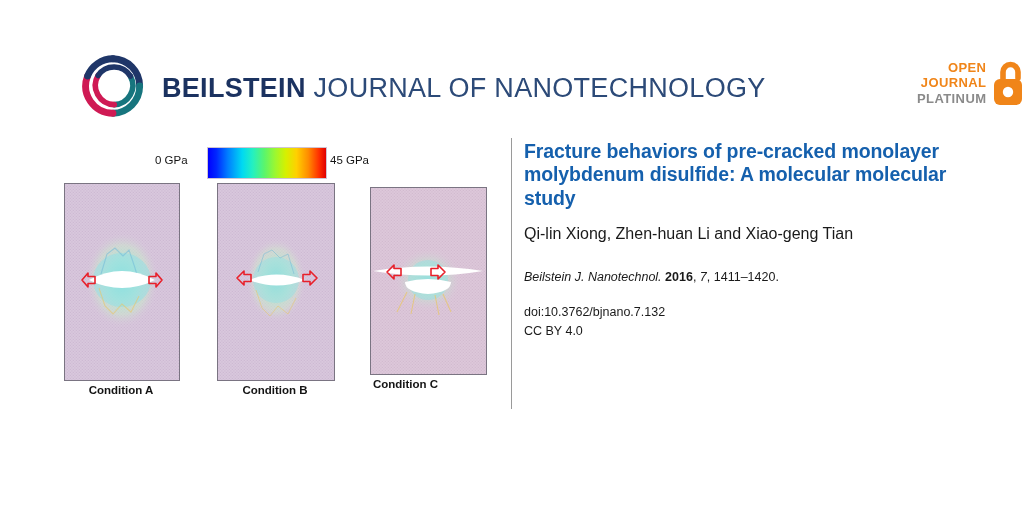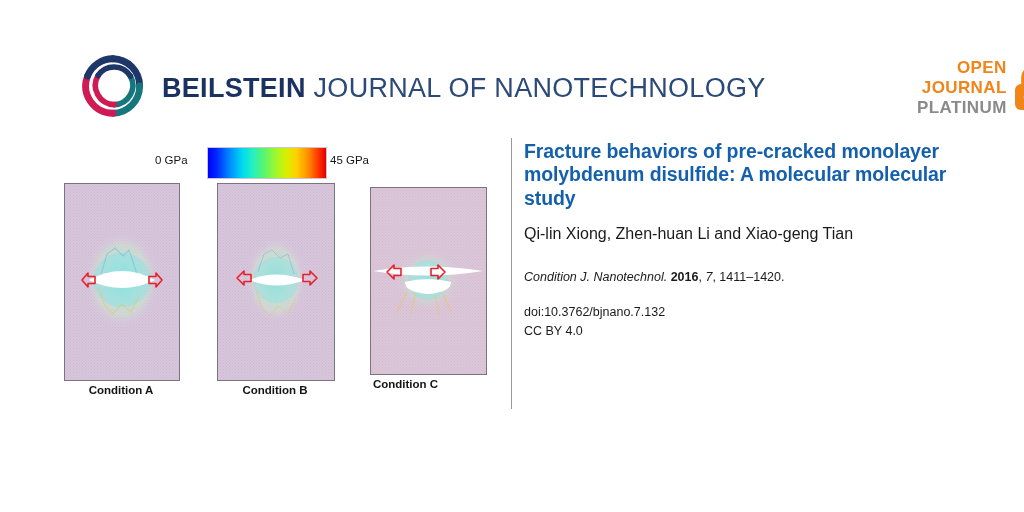--- a/index.html
+++ b/index.html
@@ -54,21 +54,21 @@
     left: 893px; top: 58px;
     display: flex;
     align-items: center;
   }
   #oa-text-stack {
     text-align: right;
     line-height: 1.18;
     margin-right: 5px;
   }
   #oa-text-stack .oa-line {
-    font-size: 17px;
+    font-size: 13px;
     font-weight: 700;
     letter-spacing: 0.4px;
   }
   .oa-orange { color: #f08519; }
   .oa-grey   { color: #8a8a8a; }
   #oa-lock-icon { width: 38px; height: 50px; display: block; }
 
   
   #figure-region {
     position: absolute;
@@ -318,21 +318,21 @@
 
 <div id="column-divider"></div>
 
 <div id="article-info">
 
   <h1 id="article-title">Fracture behaviors of pre-cracked monolayer molybdenum disulfide: A molecular molecular study</h1>
 
   <div id="article-authors">Qi-lin Xiong, Zhen-huan Li and Xiao-geng Tian</div>
 
   <div id="citation-line">
-    <span class="cit-journal">Condition J. Nanotechnol.</span>
+    <span class="cit-journal">Beilstein J. Nanotechnol.</span>
     <span class="cit-year">2016</span><span>,</span>
     <span class="cit-volume">7</span><span>,</span>
     <span>1411–1420.</span>
   </div>
 
   <div id="doi-line">doi:10.3762/bjnano.7.132</div>
 
   <div id="license-line">CC BY 4.0</div>
 
 </div>

